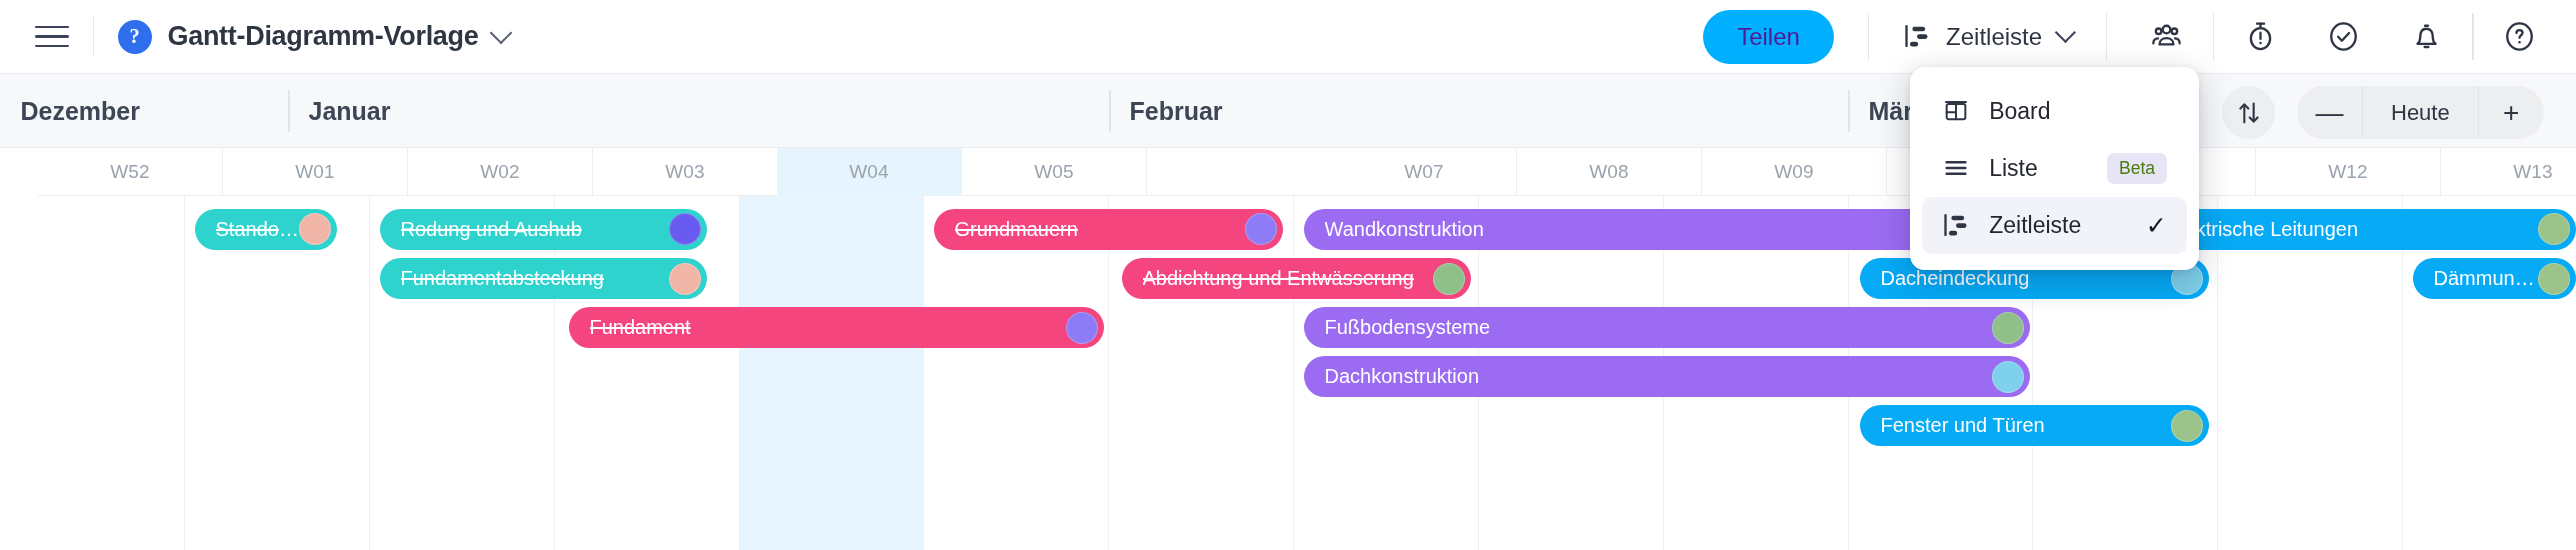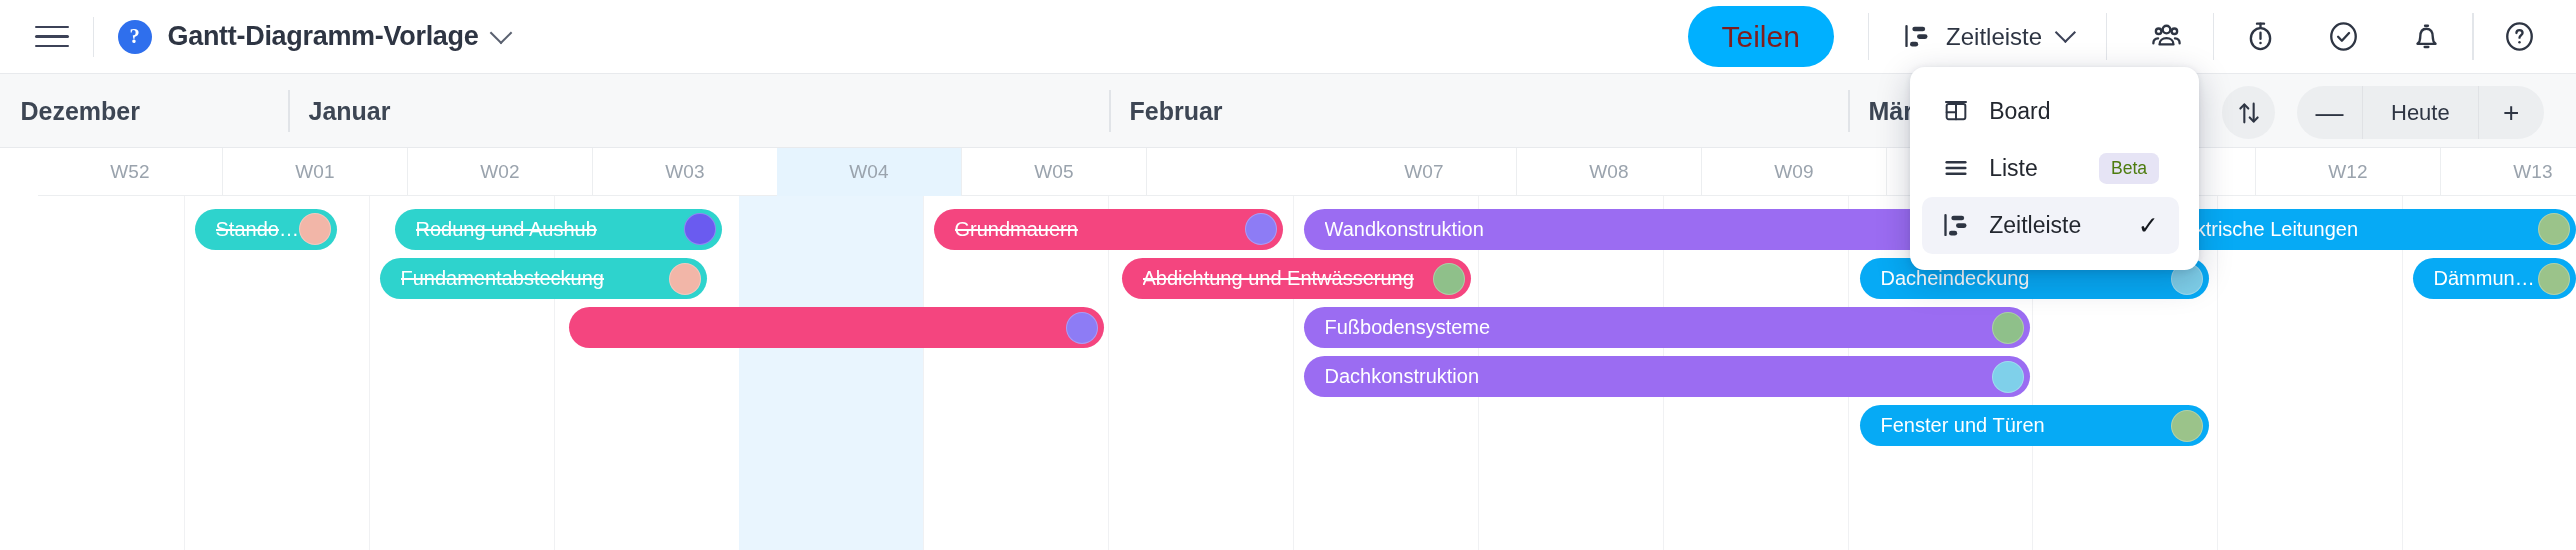--- a/index.html
+++ b/index.html
@@ -43,24 +43,24 @@
   }
   .chev {
     margin-left: 14.7px; width: 16px; height: 16px;
     border-right: 2.9px solid #5a6170; border-bottom: 2.9px solid #5a6170;
     transform: rotate(45deg) translate(-2.9px,-2.9px); cursor: pointer;
   }
 
   .spacer { flex: 1; }
 
   .btn-share {
-    background: #00b0ff; color: #7f1d1d;
-    font-size: 30px; font-weight: 400;
+    background: #00b0ff; color: #4c1d95;
+    font-size: 24px; font-weight: 400;
     border: none; border-radius: 32px;
-    padding: 0 34px; height: 61px; line-height: 54px;
+    padding: 0 34px; height: 54px; line-height: 54px;
     cursor: pointer; white-space: nowrap;
   }
 
   .tb-div { width: 1.5px; height: 47px; background: #e3e6ea; margin: 0 34px; }
 
   .view-sel {
     display: flex; align-items: center; gap: 14.7px;
     cursor: pointer; white-space: nowrap;
   }
   .view-sel .lbl { font-size: 24px; color: #2e3543; }
@@ -78,21 +78,21 @@
   .icon-btn svg { display: block; }
 
   
   .menu {
     position: absolute;
     left: 1910px; top: 67px;
     width: 289px;
     background: #fff;
     border-radius: 14.7px;
     box-shadow: 0 10.3px 34px rgba(15,25,55,.22), 0 1.5px 5.9px rgba(15,25,55,.10);
-    padding: 16px 8px 16px 0;
+    padding: 16px 0 16px 0;
     z-index: 60;
   }
   .menu-item {
     height: 57px; display: flex; align-items: center;
     padding: 0 20.5px 0 20.5px; gap: 19px; cursor: pointer;
     margin: 0 11.7px; border-radius: 10.3px;
   }
   .menu-item.sel { background: #f2f3f9; }
   .menu-item .mlabel { font-size: 23px; color: #23272f; flex: 1; white-space: nowrap; }
   .badge-beta {
@@ -323,21 +323,21 @@
     <div class="gcol" style="left: 1479px;"></div>
     <div class="gcol" style="left: 1664px;"></div>
     <div class="gcol" style="left: 1848px;"></div>
     <div class="gcol" style="left: 2033px;"></div>
     <div class="gcol" style="left: 2218px;"></div>
     <div class="gcol" style="left: 2403px;"></div>
     <div class="bar done" style="left: 195px; width: 142px; top: 12.5px; background: rgb(46, 211, 205);">
       <span class="btext">Standort...</span>
       <span class="av" style="background: rgb(242, 182, 168);"></span>
     </div>
-    <div class="bar done" style="left: 395px; width: 327px; top: 12.5px; background: rgb(46, 211, 205);">
+    <div class="bar done" style="left: 380px; width: 327px; top: 12.5px; background: rgb(46, 211, 205);">
       <span class="btext">Rodung und Aushub</span>
       <span class="av" style="background: rgb(106, 91, 240);"></span>
     </div>
     <div class="bar done" style="left: 934px; width: 349px; top: 12.5px; background: rgb(244, 69, 127);">
       <span class="btext">Grundmauern</span>
       <span class="av" style="background: rgb(141, 124, 245);"></span>
     </div>
     <div class="bar" style="left: 1304px; width: 726px; top: 12.5px; background: rgb(155, 108, 242);">
       <span class="btext">Wandkonstruktion</span>
       <span class="av" style="background: rgb(226, 169, 140);"></span>
@@ -356,20 +356,21 @@
     </div>
     <div class="bar" style="left: 1860px; width: 349px; top: 62px; background: rgb(6, 170, 245);">
       <span class="btext">Dacheindeckung</span>
       <span class="av" style="background: rgb(127, 208, 234);"></span>
     </div>
     <div class="bar" style="left: 2413px; width: 163px; top: 62px; background: rgb(6, 170, 245);">
       <span class="btext">Dämmung und T...</span>
       <span class="av" style="background: rgb(155, 195, 138);"></span>
     </div>
     <div class="bar done" style="left: 569px; width: 535px; top: 111px; background: rgb(244, 69, 127);">
+      <span class="btext">Fundament</span>
       <span class="av" style="background: rgb(141, 124, 245);"></span>
     </div>
     <div class="bar" style="left: 1304px; width: 726px; top: 111px; background: rgb(155, 108, 242);">
       <span class="btext">Fußbodensysteme</span>
       <span class="av" style="background: rgb(143, 192, 138);"></span>
     </div>
     <div class="bar" style="left: 1304px; width: 726px; top: 160px; background: rgb(155, 108, 242);">
       <span class="btext">Dachkonstruktion</span>
       <span class="av" style="background: rgb(127, 208, 234);"></span>
     </div>

